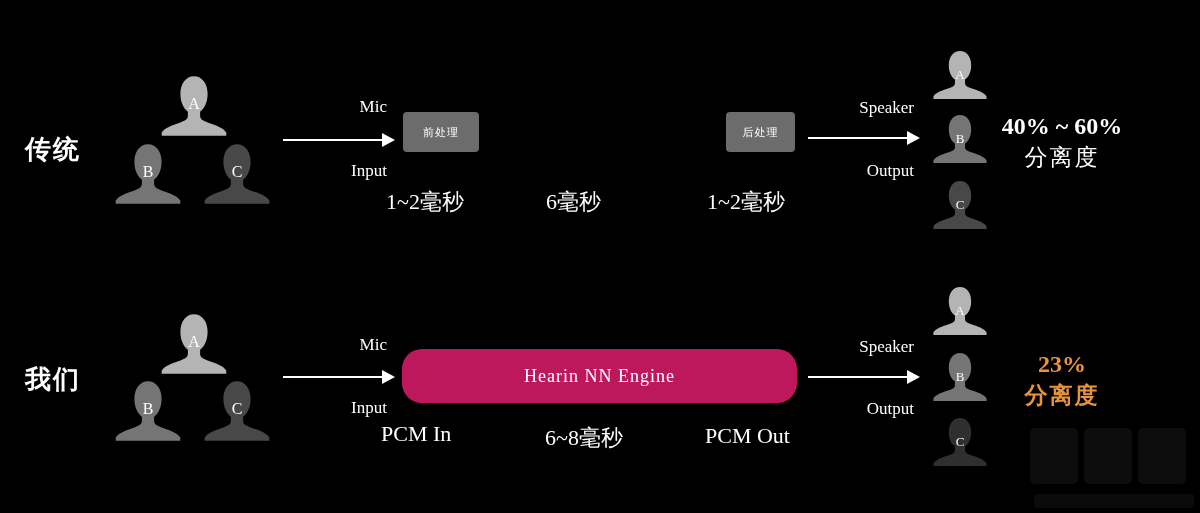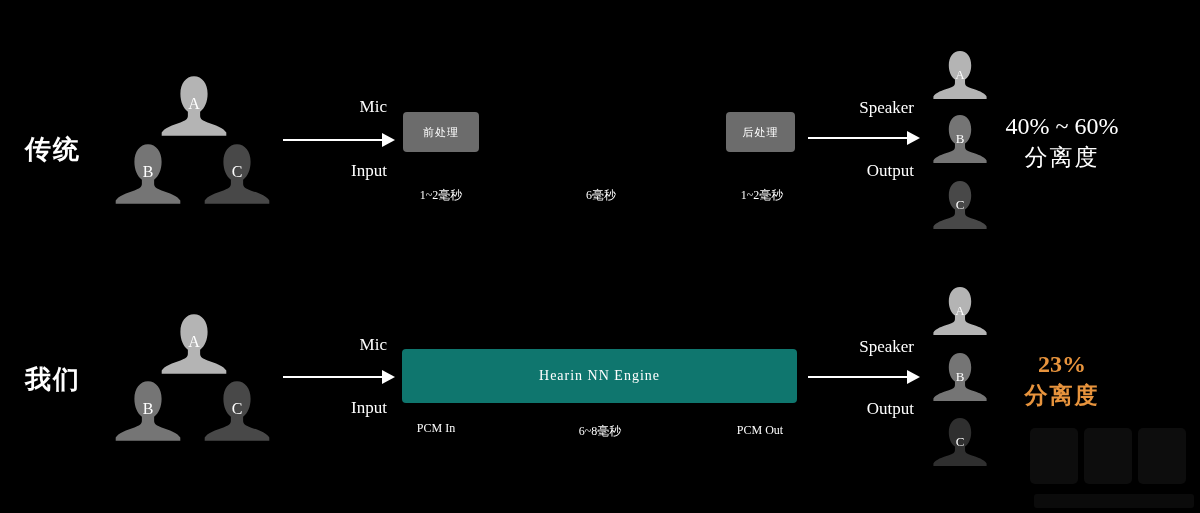--- a/index.html
+++ b/index.html
@@ -21,30 +21,30 @@
   .bust-label{position:absolute;left:0;right:0;top:34%;text-align:center;
     font-size:16px;color:#fff;line-height:1;}
   .bust.small .bust-label{font-size:13px;top:36%;}
   
   .arrow{position:absolute;width:112px;height:14px;}
   .arrow .shaft{position:absolute;left:0;right:11px;top:50%;height:2px;background:#fff;transform:translateY(-50%);}
   .arrow .head{position:absolute;right:0;top:50%;transform:translateY(-50%);
     width:0;height:0;border-left:13px solid #fff;border-top:7px solid transparent;border-bottom:7px solid transparent;}
   
   .lbl{position:absolute;width:100px;text-align:right;font-size:17px;color:#fff;line-height:1.1;}
-  .latency{position:absolute;width:110px;text-align:center;font-size:12px;color:#fff;}
+  .latency{position:absolute;width:110px;text-align:left;font-size:22px;color:#fff;}
   
   .stagebox{position:absolute;height:40px;border-radius:4px;display:flex;align-items:center;justify-content:center;
     font-size:11px;color:#fff;letter-spacing:1px;}
   .stagebox.light{background:#6c6c6c;}
   .stagebox.dark{background:#3d3d3d;}
-  .stagebox.engine{background:#0f766e;height:54px;border-radius:4px;font-size:14px;}
+  .stagebox.engine{background:#be185d;height:54px;border-radius:20px;font-size:18px;}
   
   .result{position:absolute;width:160px;text-align:center;line-height:1.35;}
-  .result .line1{font-size:24px;}
+  .result .line1{font-size:24px;font-weight:bold;}
   .result .line2{font-size:23px;letter-spacing:2px;}
   .result.white{color:#fff;}
   .result.orange{color:#e8943d;font-weight:bold;}
   
   .watermark{position:absolute;left:1030px;top:428px;width:170px;height:80px;display:flex;gap:6px;opacity:1;}
   .watermark .wchip{width:48px;height:56px;background:#0d0d0d;border-radius:5px;}
   .watermark .wbar{position:absolute;left:4px;bottom:0;width:160px;height:14px;background:#0b0b0b;border-radius:3px;}
 </style>
 </head>
 <body>

